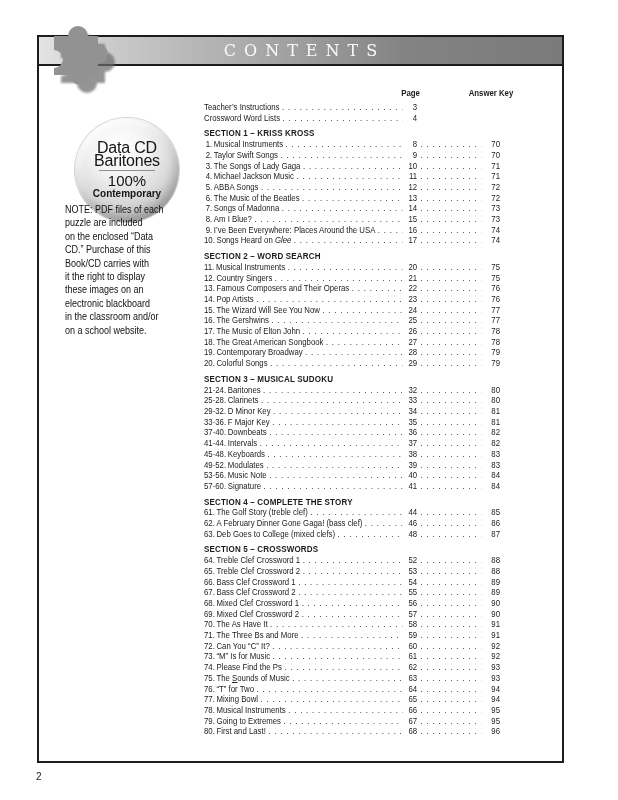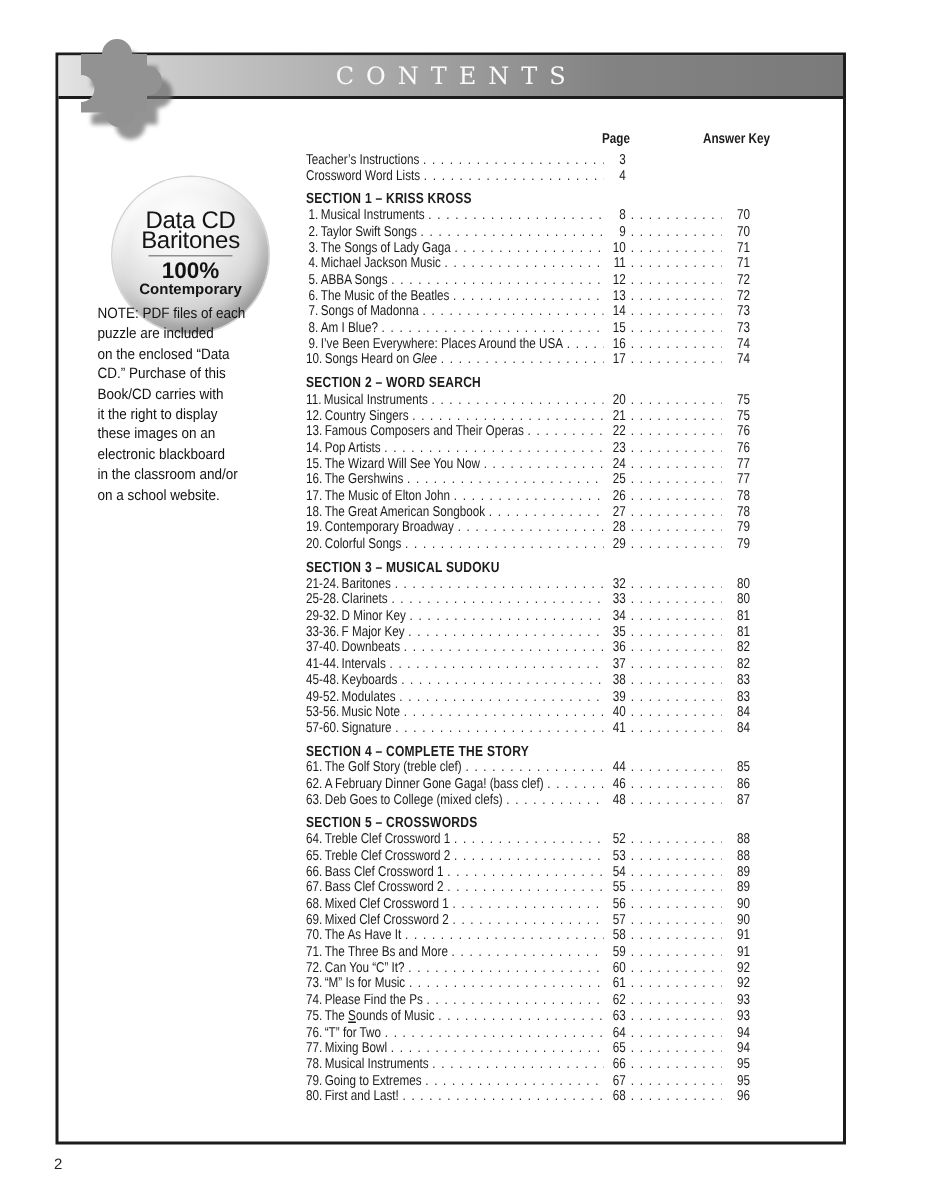--- a/index.html
+++ b/index.html
@@ -34,21 +34,21 @@
   .cd-badge {
     position:absolute; left:36px; top:81px; width:104px; height:104px;
     border-radius:50%;
     background:radial-gradient(circle at 42% 28%, #ffffff 0%, #f2f2f2 30%, #dadada 56%, #b6b6b6 82%, #979797 100%);
     box-shadow:inset -3px -6px 10px rgba(0,0,0,0.20), inset 3px 5px 8px rgba(255,255,255,0.9), 0 0 0 1px rgba(125,125,125,0.35);
     display:flex; flex-direction:column; align-items:center; justify-content:center;
     text-align:center; color:#141414;
   }
   .badge-line { font-weight:normal; font-size:16px; line-height:13.5px; letter-spacing:-0.2px; }
   .badge-divider { width:56px; border-top:1px solid #8f8f8f; margin:2px 0; }
-  .badge-pct { font-weight:bold; font-size:15px; line-height:15px; }
+  .badge-pct { font-weight:normal; font-size:15px; line-height:15px; }
   .badge-rep { font-weight:bold; font-size:10px; line-height:12px; }
 
   
   .note {
     position:absolute; left:26px; top:166px; width:130px;
     transform:scaleX(0.9); transform-origin:0 0;
     font-size:10px; line-height:13.4px; color:#111;
   }
   .note div { white-space:nowrap; }
 

